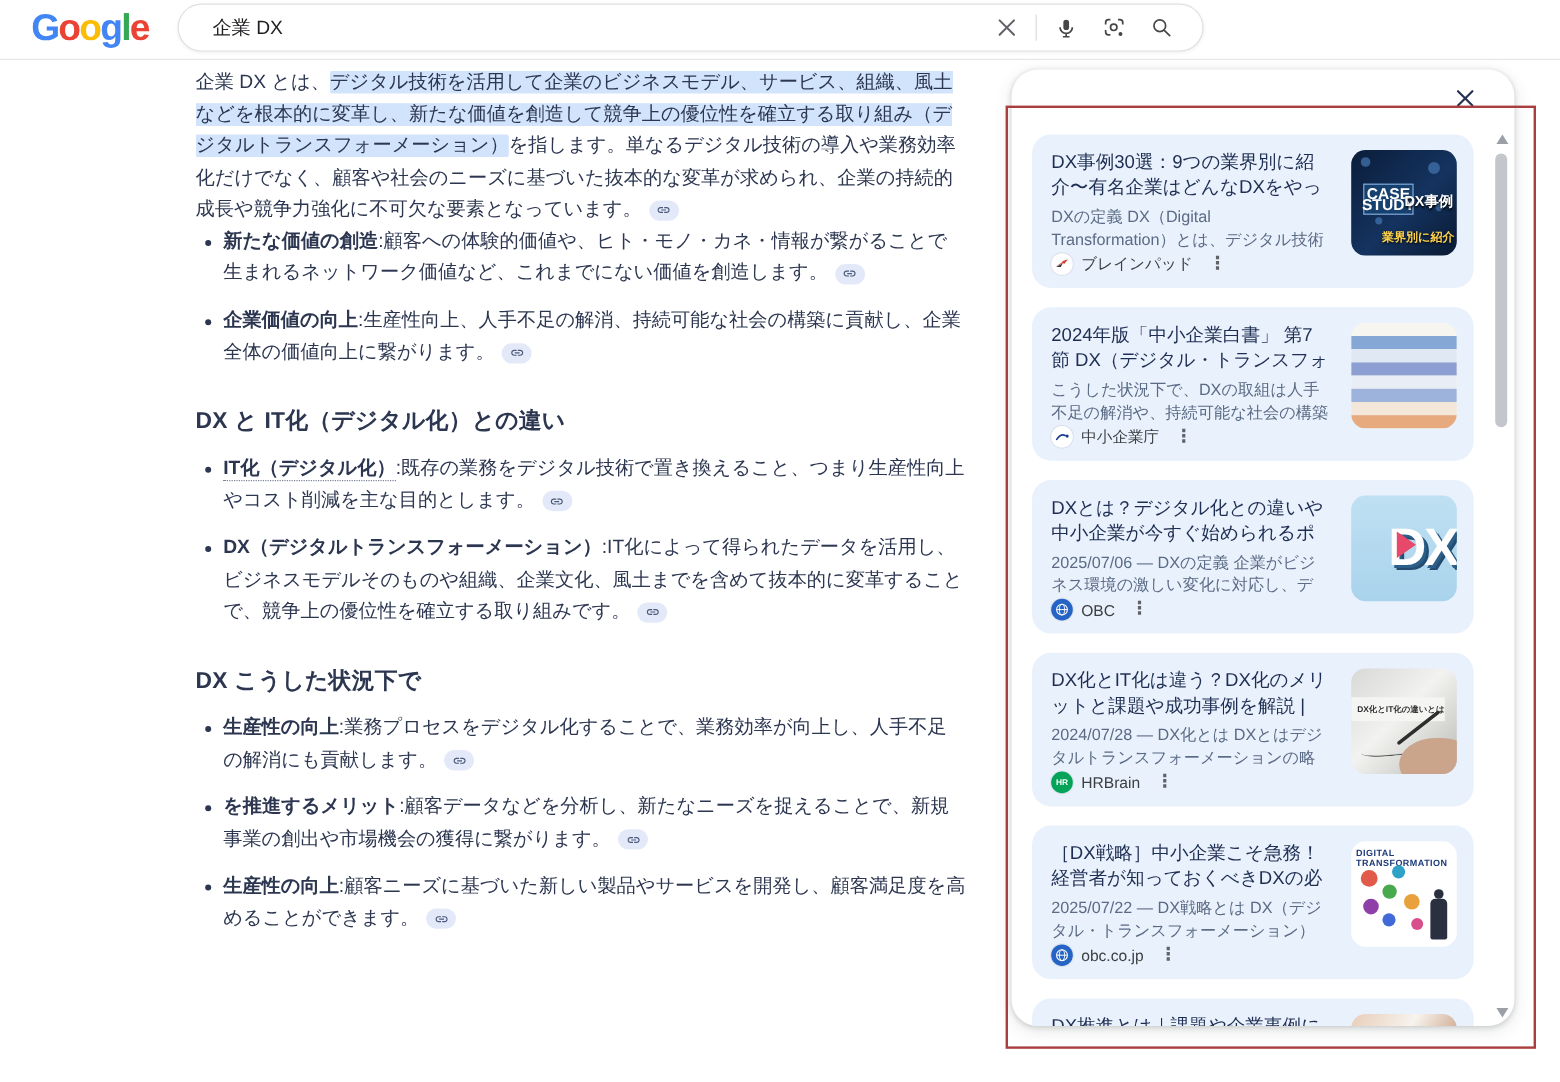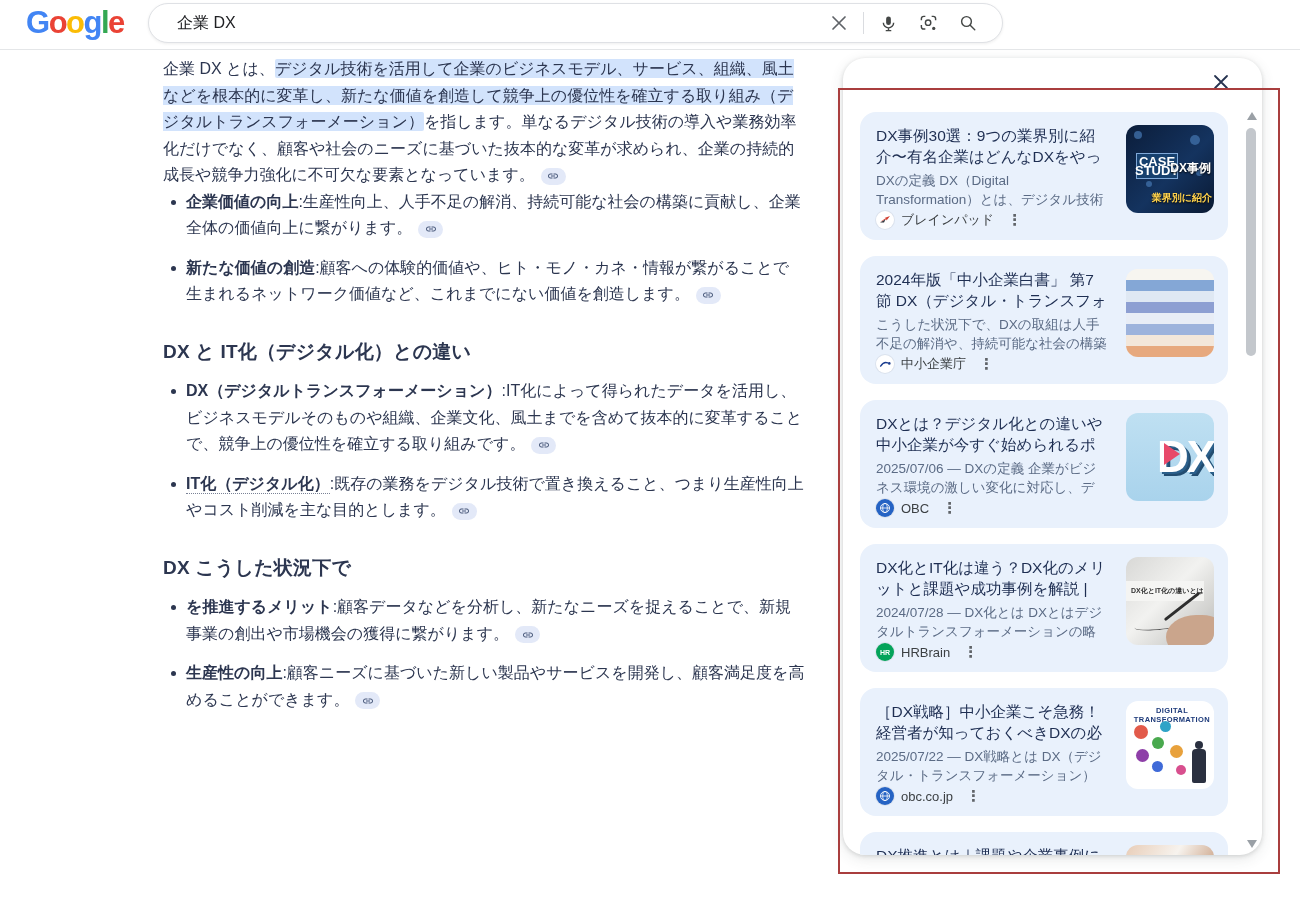--- a/index.html
+++ b/index.html
@@ -82,21 +82,21 @@
     background:rgba(245,245,243,.92); display:flex; align-items:center; }
   .th4 .band span { font-size:7px; color:#333; font-weight:700; margin-left:5px; }
   .th4 .pen { position:absolute; right:10px; top:48px; width:44px; height:3px;
     background:#2e2e2e; transform:rotate(-38deg); border-radius:2px; }
   .th4 .hand { position:absolute; right:-12px; bottom:-14px; width:60px; height:44px;
     background:#caa58c; border-radius:50% 40% 10% 50%; }
   .th4 .wave { position:absolute; left:8px; bottom:16px; width:70px; height:12px;
     border-bottom:1.5px solid #555; border-radius:40%; transform:rotate(-6deg); }
 
   .th5 { background:#fff; }
-  .th5 .arc { position:absolute; top:5px; left:4px; width:84px; text-align:center;
+  .th5 .arc { position:absolute; top:5px; left:4px; width:84px; text-align:left;
     font-size:7.5px; font-weight:700; color:#1d3a7a; letter-spacing:.4px; }
   .th5 .c { position:absolute; border-radius:50%; }
   .th5 .man { position:absolute; right:8px; bottom:6px; width:14px; height:34px;
     background:#2a3040; border-radius:4px 4px 2px 2px; }
   .th5 .man::before { content:""; position:absolute; top:-8px; left:3px; width:8px;
     height:8px; border-radius:50%; background:#2a3040; }
 
   .th6 { background:linear-gradient(120deg,#e8cdb8 0%,#f7f3ee 40%,#caa184 75%,#8c6a52 100%); }
 
   
@@ -154,48 +154,53 @@
 </div>
 
 <div class="main-col">
   <p class="intro"><span>企業 DX とは、</span><span class="hl">デジタル技術を活用して企業のビジネスモデル、サービス、組織、風土などを根本的に変革し、新たな価値を創造して競争上の優位性を確立する取り組み（デジタルトランスフォーメーション）</span><span>を指します。単なるデジタル技術の導入や業務効率化だけでなく、顧客や社会のニーズに基づいた抜本的な変革が求められ、企業の持続的成長や競争力強化に不可欠な要素となっています。</span><span class="chip">
         <svg width="12" height="12" viewBox="0 0 24 24">
           <path fill="#49597a" d="M3.9 12c0-1.7 1.4-3.1 3.1-3.1h4V7H7c-2.8 0-5 2.2-5 5s2.2 5 5 5h4v-1.9H7c-1.7 0-3.1-1.4-3.1-3.1zM8 13h8v-2H8v2zm9-6h-4v1.9h4c1.7 0 3.1 1.4 3.1 3.1s-1.4 3.1-3.1 3.1h-4V17h4c2.8 0 5-2.2 5-5s-2.2-5-5-5z"></path>
         </svg>
       </span></p>
 
   <ul class="sec-list">
+    <li><span class="lead">新たな価値の創造</span><span>:顧客への体験的価値や、ヒト・モノ・カネ・情報が繋がることで生まれるネットワーク価値など、これまでにない価値を創造します。</span><span class="chip">
+          <svg width="12" height="12" viewBox="0 0 24 24">
+            <path fill="#49597a" d="M3.9 12c0-1.7 1.4-3.1 3.1-3.1h4V7H7c-2.8 0-5 2.2-5 5s2.2 5 5 5h4v-1.9H7c-1.7 0-3.1-1.4-3.1-3.1zM8 13h8v-2H8v2zm9-6h-4v1.9h4c1.7 0 3.1 1.4 3.1 3.1s-1.4 3.1-3.1 3.1h-4V17h4c2.8 0 5-2.2 5-5s-2.2-5-5-5z"></path>
+          </svg>
+        </span></li>
     <li><span class="lead">企業価値の向上</span><span>:生産性向上、人手不足の解消、持続可能な社会の構築に貢献し、企業全体の価値向上に繋がります。</span><span class="chip">
-          <svg width="12" height="12" viewBox="0 0 24 24">
-            <path fill="#49597a" d="M3.9 12c0-1.7 1.4-3.1 3.1-3.1h4V7H7c-2.8 0-5 2.2-5 5s2.2 5 5 5h4v-1.9H7c-1.7 0-3.1-1.4-3.1-3.1zM8 13h8v-2H8v2zm9-6h-4v1.9h4c1.7 0 3.1 1.4 3.1 3.1s-1.4 3.1-3.1 3.1h-4V17h4c2.8 0 5-2.2 5-5s-2.2-5-5-5z"></path>
-          </svg>
-        </span></li>
-    <li><span class="lead">新たな価値の創造</span><span>:顧客への体験的価値や、ヒト・モノ・カネ・情報が繋がることで生まれるネットワーク価値など、これまでにない価値を創造します。</span><span class="chip">
           <svg width="12" height="12" viewBox="0 0 24 24">
             <path fill="#49597a" d="M3.9 12c0-1.7 1.4-3.1 3.1-3.1h4V7H7c-2.8 0-5 2.2-5 5s2.2 5 5 5h4v-1.9H7c-1.7 0-3.1-1.4-3.1-3.1zM8 13h8v-2H8v2zm9-6h-4v1.9h4c1.7 0 3.1 1.4 3.1 3.1s-1.4 3.1-3.1 3.1h-4V17h4c2.8 0 5-2.2 5-5s-2.2-5-5-5z"></path>
           </svg>
         </span></li>
   </ul>
 
   <h3 class="sec-title">DX と IT化（デジタル化）との違い</h3>
   <ul class="sec-list">
+    <li><span class="lead dotted">IT化（デジタル化）</span><span>:既存の業務をデジタル技術で置き換えること、つまり生産性向上やコスト削減を主な目的とします。</span><span class="chip">
+          <svg width="12" height="12" viewBox="0 0 24 24">
+            <path fill="#49597a" d="M3.9 12c0-1.7 1.4-3.1 3.1-3.1h4V7H7c-2.8 0-5 2.2-5 5s2.2 5 5 5h4v-1.9H7c-1.7 0-3.1-1.4-3.1-3.1zM8 13h8v-2H8v2zm9-6h-4v1.9h4c1.7 0 3.1 1.4 3.1 3.1s-1.4 3.1-3.1 3.1h-4V17h4c2.8 0 5-2.2 5-5s-2.2-5-5-5z"></path>
+          </svg>
+        </span></li>
     <li><span class="lead">DX（デジタルトランスフォーメーション）</span><span>:IT化によって得られたデータを活用し、ビジネスモデルそのものや組織、企業文化、風土までを含めて抜本的に変革することで、競争上の優位性を確立する取り組みです。</span><span class="chip">
-          <svg width="12" height="12" viewBox="0 0 24 24">
-            <path fill="#49597a" d="M3.9 12c0-1.7 1.4-3.1 3.1-3.1h4V7H7c-2.8 0-5 2.2-5 5s2.2 5 5 5h4v-1.9H7c-1.7 0-3.1-1.4-3.1-3.1zM8 13h8v-2H8v2zm9-6h-4v1.9h4c1.7 0 3.1 1.4 3.1 3.1s-1.4 3.1-3.1 3.1h-4V17h4c2.8 0 5-2.2 5-5s-2.2-5-5-5z"></path>
-          </svg>
-        </span></li>
-    <li><span class="lead dotted">IT化（デジタル化）</span><span>:既存の業務をデジタル技術で置き換えること、つまり生産性向上やコスト削減を主な目的とします。</span><span class="chip">
           <svg width="12" height="12" viewBox="0 0 24 24">
             <path fill="#49597a" d="M3.9 12c0-1.7 1.4-3.1 3.1-3.1h4V7H7c-2.8 0-5 2.2-5 5s2.2 5 5 5h4v-1.9H7c-1.7 0-3.1-1.4-3.1-3.1zM8 13h8v-2H8v2zm9-6h-4v1.9h4c1.7 0 3.1 1.4 3.1 3.1s-1.4 3.1-3.1 3.1h-4V17h4c2.8 0 5-2.2 5-5s-2.2-5-5-5z"></path>
           </svg>
         </span></li>
   </ul>
 
   <h3 class="sec-title">DX こうした状況下で</h3>
   <ul class="sec-list">
+    <li><span class="lead">生産性の向上</span><span>:業務プロセスをデジタル化することで、業務効率が向上し、人手不足の解消にも貢献します。</span><span class="chip">
+          <svg width="12" height="12" viewBox="0 0 24 24">
+            <path fill="#49597a" d="M3.9 12c0-1.7 1.4-3.1 3.1-3.1h4V7H7c-2.8 0-5 2.2-5 5s2.2 5 5 5h4v-1.9H7c-1.7 0-3.1-1.4-3.1-3.1zM8 13h8v-2H8v2zm9-6h-4v1.9h4c1.7 0 3.1 1.4 3.1 3.1s-1.4 3.1-3.1 3.1h-4V17h4c2.8 0 5-2.2 5-5s-2.2-5-5-5z"></path>
+          </svg>
+        </span></li>
     <li><span class="lead">を推進するメリット</span><span>:顧客データなどを分析し、新たなニーズを捉えることで、新規事業の創出や市場機会の獲得に繋がります。</span><span class="chip">
           <svg width="12" height="12" viewBox="0 0 24 24">
             <path fill="#49597a" d="M3.9 12c0-1.7 1.4-3.1 3.1-3.1h4V7H7c-2.8 0-5 2.2-5 5s2.2 5 5 5h4v-1.9H7c-1.7 0-3.1-1.4-3.1-3.1zM8 13h8v-2H8v2zm9-6h-4v1.9h4c1.7 0 3.1 1.4 3.1 3.1s-1.4 3.1-3.1 3.1h-4V17h4c2.8 0 5-2.2 5-5s-2.2-5-5-5z"></path>
           </svg>
         </span></li>
     <li><span class="lead">生産性の向上</span><span>:顧客ニーズに基づいた新しい製品やサービスを開発し、顧客満足度を高めることができます。</span><span class="chip">
           <svg width="12" height="12" viewBox="0 0 24 24">
             <path fill="#49597a" d="M3.9 12c0-1.7 1.4-3.1 3.1-3.1h4V7H7c-2.8 0-5 2.2-5 5s2.2 5 5 5h4v-1.9H7c-1.7 0-3.1-1.4-3.1-3.1zM8 13h8v-2H8v2zm9-6h-4v1.9h4c1.7 0 3.1 1.4 3.1 3.1s-1.4 3.1-3.1 3.1h-4V17h4c2.8 0 5-2.2 5-5s-2.2-5-5-5z"></path>
           </svg>
         </span></li>

